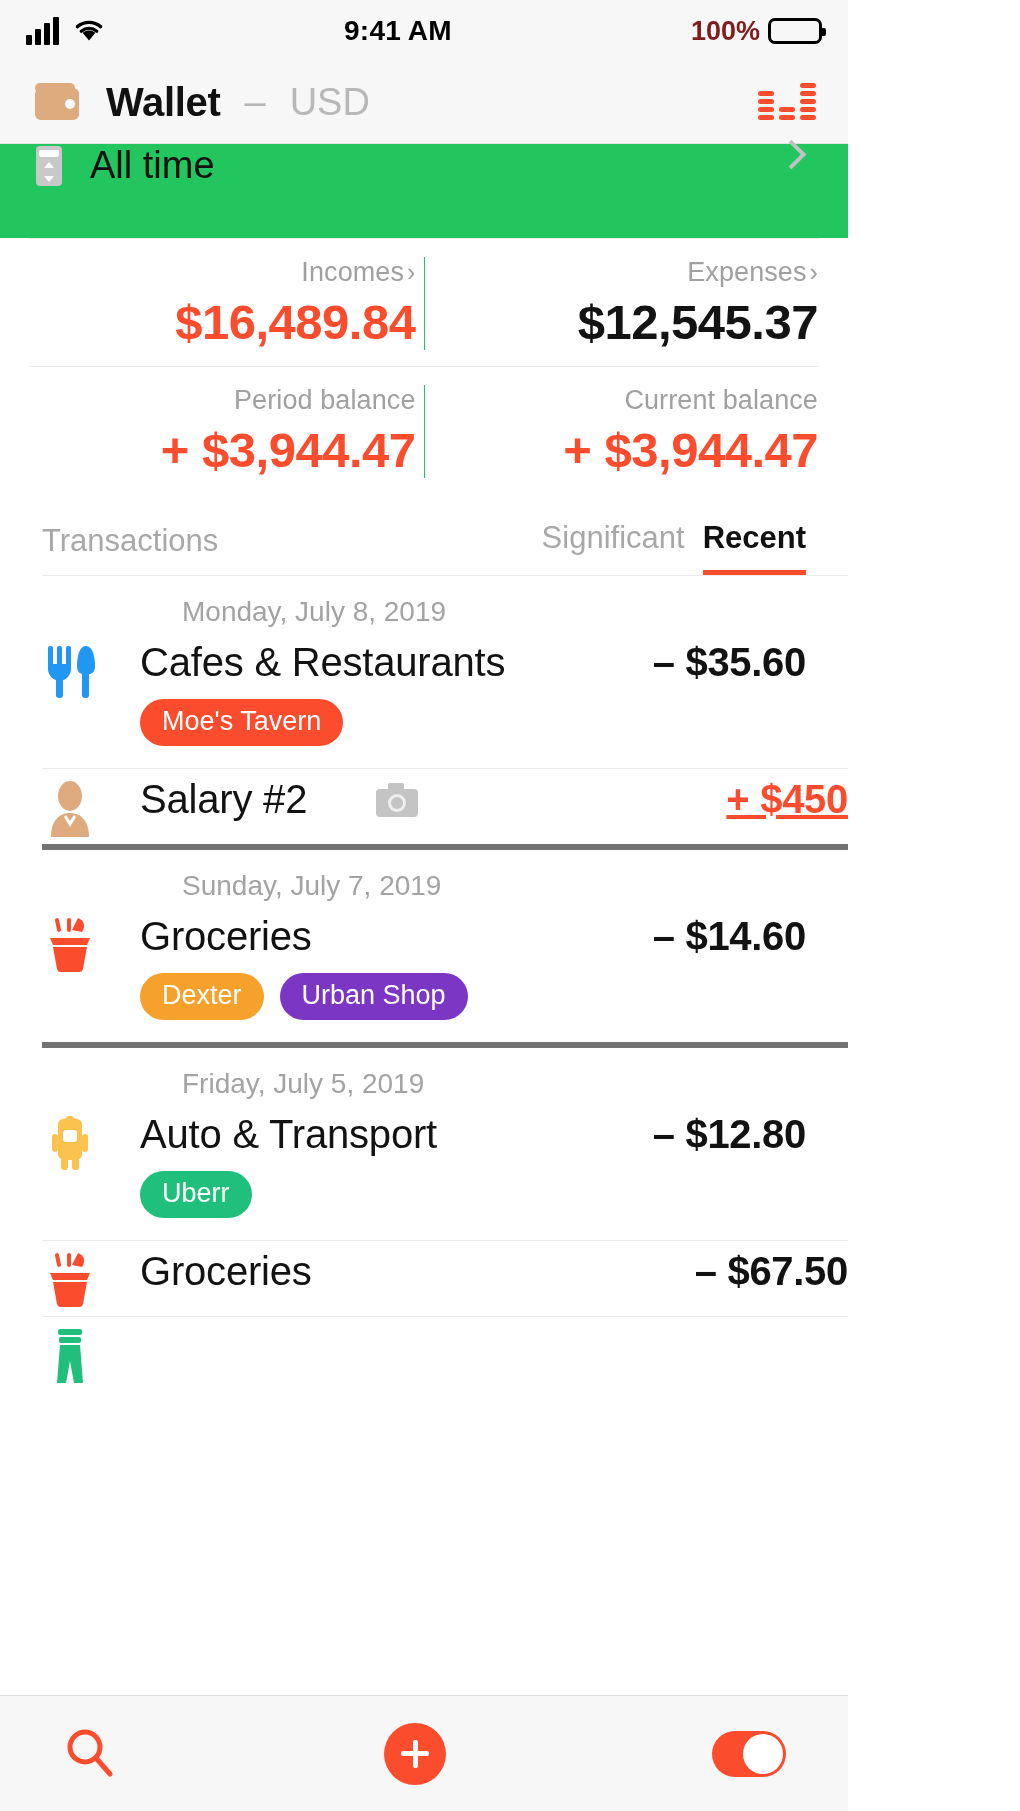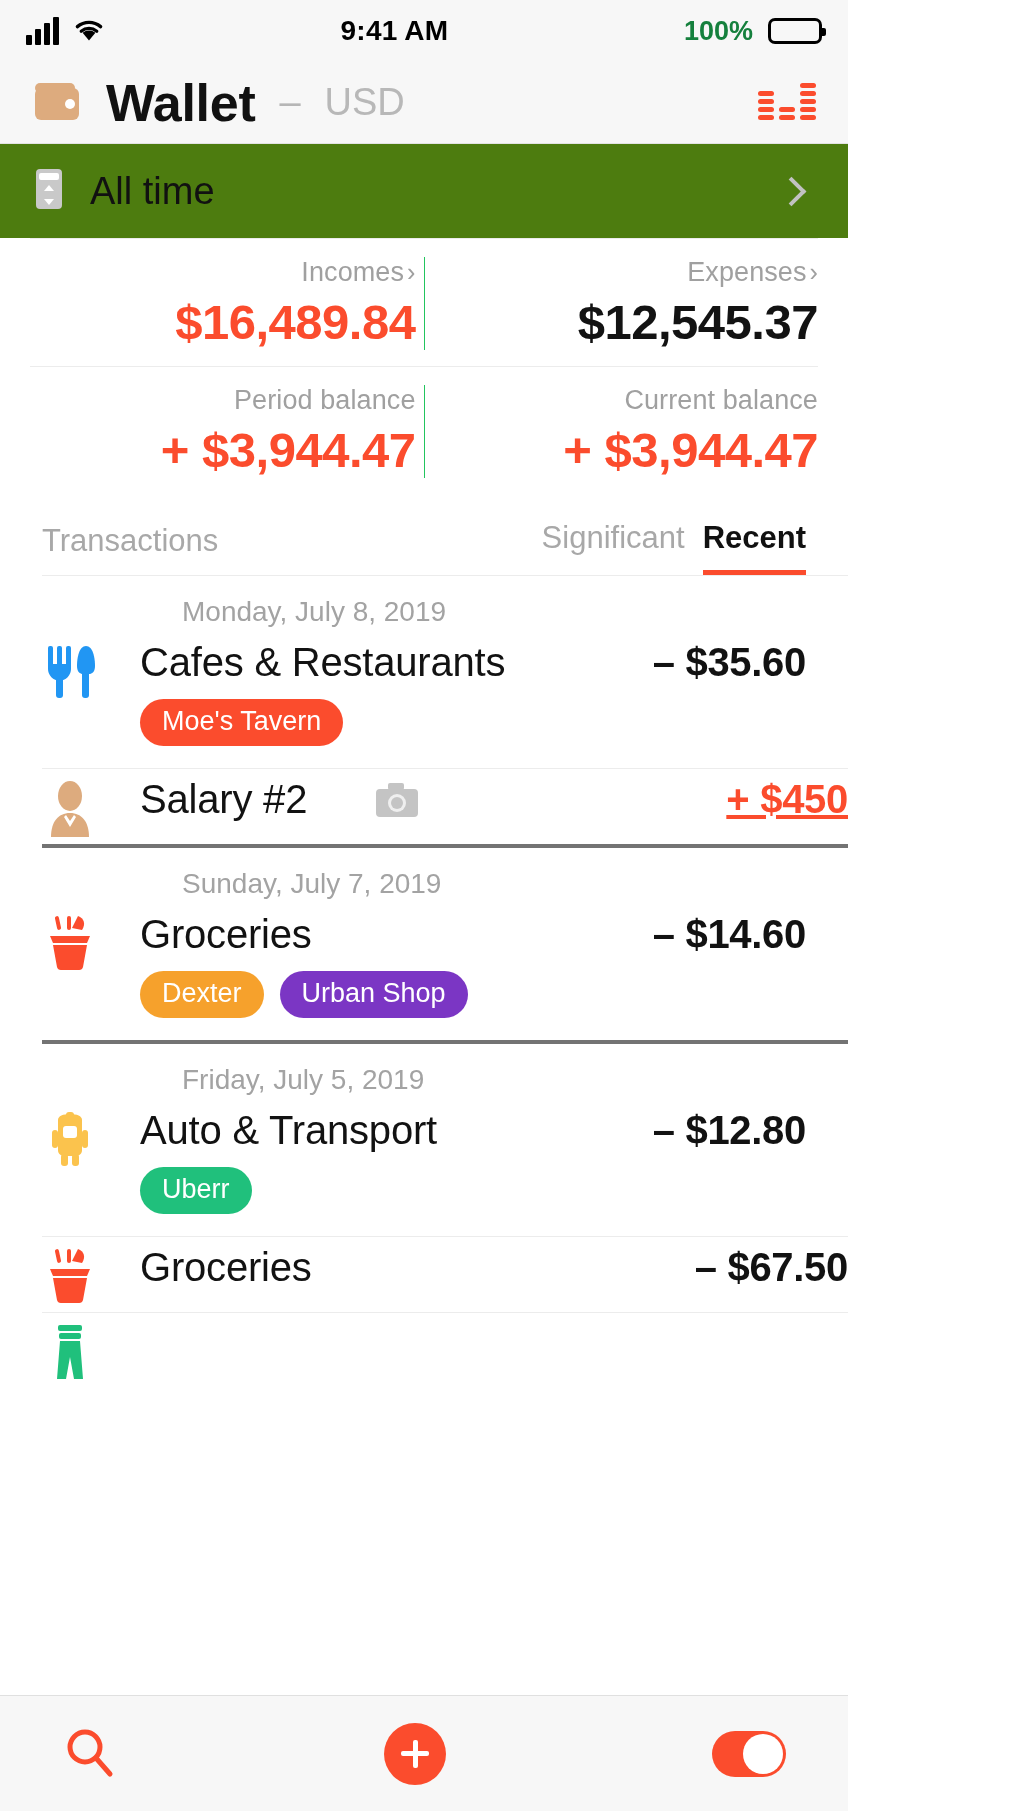--- a/index.html
+++ b/index.html
@@ -36,24 +36,24 @@
     flex: 1;
     text-align: center;
     font-size: 28px;
     font-weight: bold;
     color: #000;
     letter-spacing: 0.2px;
   }
   .sb-right {
     display: flex;
     align-items: center;
-    gap: 15px;
+    gap: 8px;
     font-size: 27px;
     font-weight: bold;
-    color: #15803d;
+    color: #7f1d1d;
   }
   .signal-bars { display: flex; align-items: flex-end; gap: 3px; height: 28px; }
   .signal-bars i { display: block; width: 6px; background: #000; border-radius: 1px; }
   .signal-bars i:nth-child(1) { height: 10px; }
   .signal-bars i:nth-child(2) { height: 16px; }
   .signal-bars i:nth-child(3) { height: 22px; }
   .signal-bars i:nth-child(4) { height: 28px; }
   .battery {
     width: 54px; height: 26px;
     border: 3px solid #000;
@@ -83,36 +83,35 @@
     box-sizing: border-box;
     border-bottom: 1px solid #e3e3e3;
   }
   .wallet-title {
     display: flex;
     align-items: center;
     gap: 22px;
     flex: 1;
   }
   .title-text {
-    font-size: 52px;
+    font-size: 40px;
     font-weight: bold;
     color: #111;
     letter-spacing: -0.3px;
   }
   .title-dash { font-size: 38px; color: #b6b6b6; font-weight: normal; margin: 0 2px; }
   .title-currency { font-size: 38px; color: #b8b8b8; font-weight: normal; }
 
   
   .period-row {
     height: 94px;
     display: flex;
-    align-items: center;
     padding: 0 30px;
     box-sizing: border-box;
-    background: #4d7c0f;
+    background: #22c55e;
     flex: 0 0 auto;
   }
   .period-label {
     flex: 1;
     font-size: 38px;
     color: #111;
     margin-left: 22px;
   }
   .chev-right {
     width: 17px; height: 17px;
@@ -194,21 +193,21 @@
   .tx-list {
     flex: 1 1 auto;
     overflow: hidden;
     background: #fff;
   }
   .tx-group { padding-left: 0; }
   .date-head {
     font-size: 28px;
     color: #a3a3a3;
     padding: 20px 0 4px 140px;
-    border-top: 4px solid #737373;
+    border-top: 6px solid #737373;
     margin-left: 42px;
   }
   .date-head.first { border-top: 1px solid #ececec; }
   .tx-item {
     display: flex;
     align-items: flex-start;
     padding: 6px 42px 0 42px;
     position: relative;
   }
   .tx-item.bordered { border-top: 1px solid #ececec; margin-left: 42px; padding-left: 0; padding-right: 0; }

